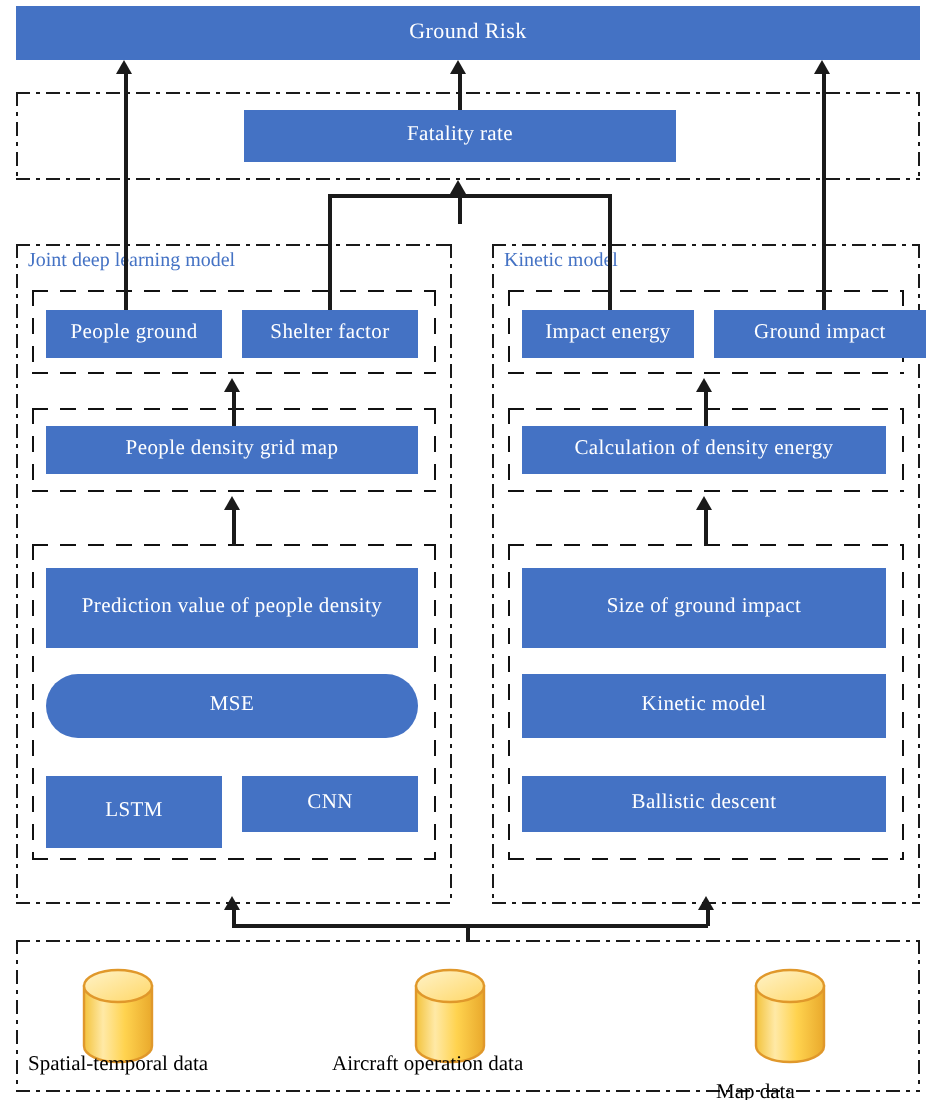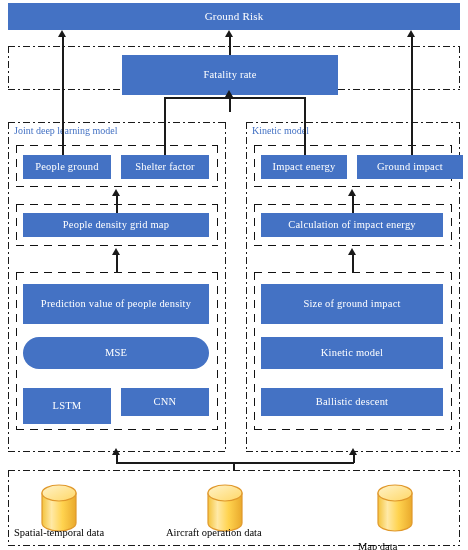--- a/index.html
+++ b/index.html
@@ -89,21 +89,21 @@
 </head>
 <body>
 
 <div id="stage">
 
   <div class="bbox big" style="left:8px;top:3px;width:452px;height:27px;">
     <span>Ground Risk</span>
   </div>
 
   <div class="dashdot dd" style="left:8px;top:46px;width:452px;height:44px;"></div>
-  <div class="bbox" style="left:122px;top:55px;width:216px;height:40px;">
+  <div class="bbox" style="left:122px;top:55px;width:216px;height:26px;">
     <span>Fatality rate</span>
   </div>
 
   <div class="dashdot dd" style="left:8px;top:122px;width:218px;height:330px;"></div>
   <div class="grouplabel" style="left:14px;top:125px;">Joint deep learning model</div>
 
   <div class="dashed" style="left:16px;top:145px;width:202px;height:42px;"></div>
   <div class="bbox" style="left:23px;top:155px;width:88px;height:24px;">
     <span>People ground</span>
   </div>
@@ -136,21 +136,21 @@
   <div class="dashed" style="left:254px;top:145px;width:198px;height:42px;"></div>
   <div class="bbox" style="left:261px;top:155px;width:86px;height:24px;">
     <span>Impact energy</span>
   </div>
   <div class="bbox" style="left:357px;top:155px;width:106px;height:24px;">
     <span>Ground impact</span>
   </div>
 
   <div class="dashed" style="left:254px;top:204px;width:198px;height:42px;"></div>
   <div class="bbox" style="left:261px;top:213px;width:182px;height:24px;">
-    <span>Calculation of impact energy</span>
+    <span>Calculation of density energy</span>
   </div>
 
   <div class="dashed" style="left:254px;top:272px;width:198px;height:158px;"></div>
   <div class="bbox" style="left:261px;top:284px;width:182px;height:40px;">
     <span>Size of ground impact</span>
   </div>
   <div class="bbox" style="left:261px;top:337px;width:182px;height:32px;">
     <span>Kinetic model</span>
   </div>
   <div class="bbox" style="left:261px;top:388px;width:182px;height:28px;">

